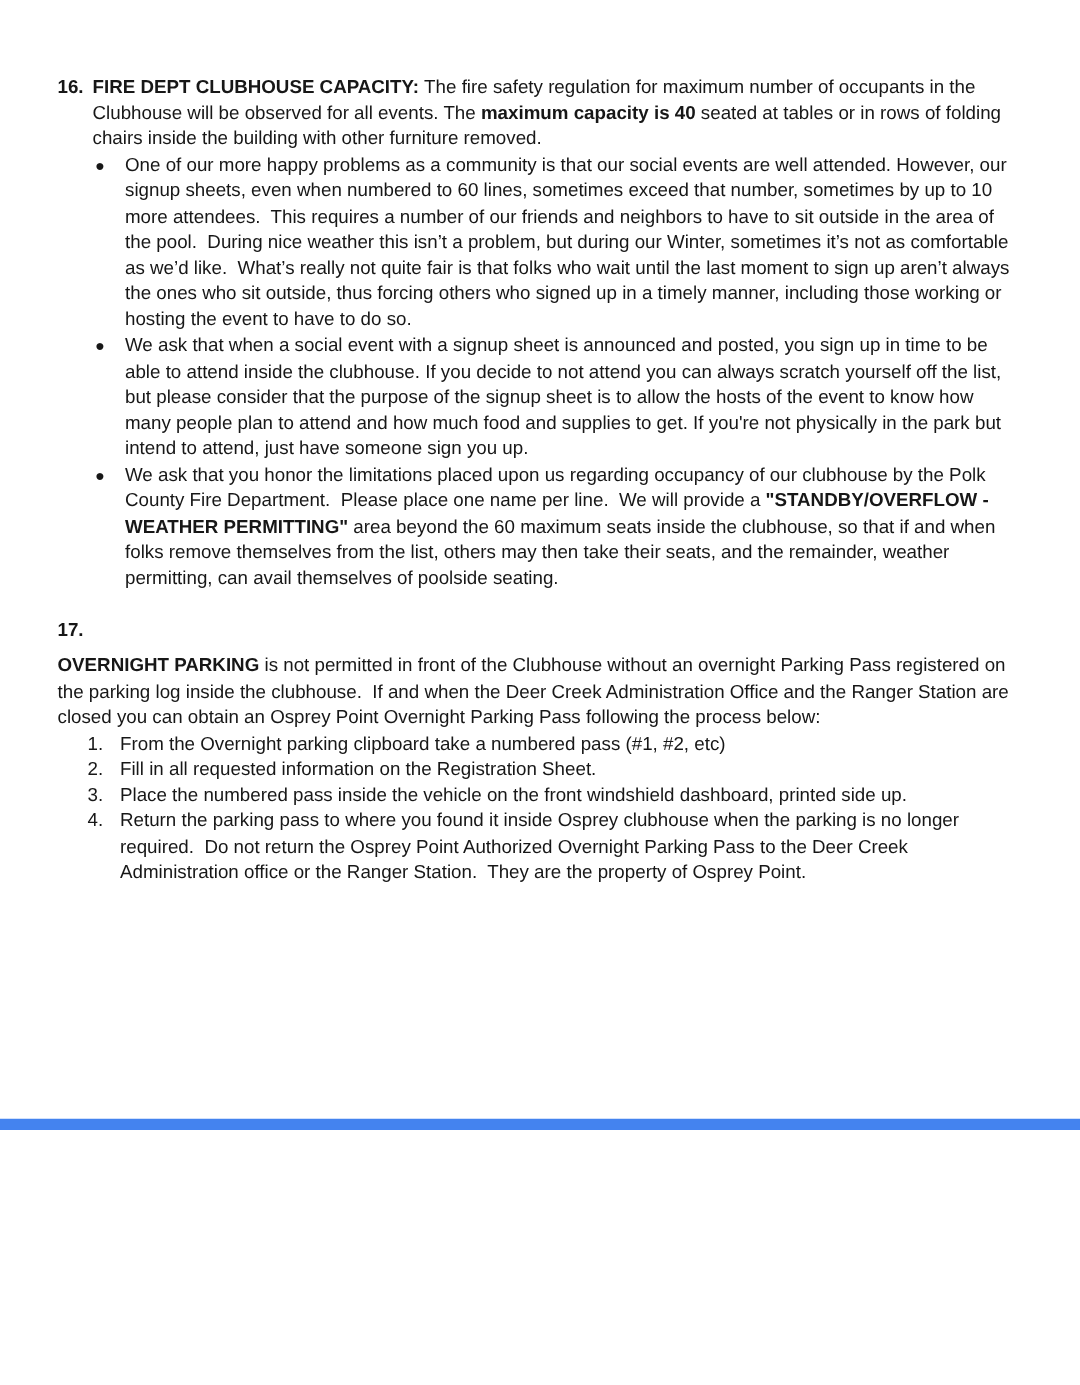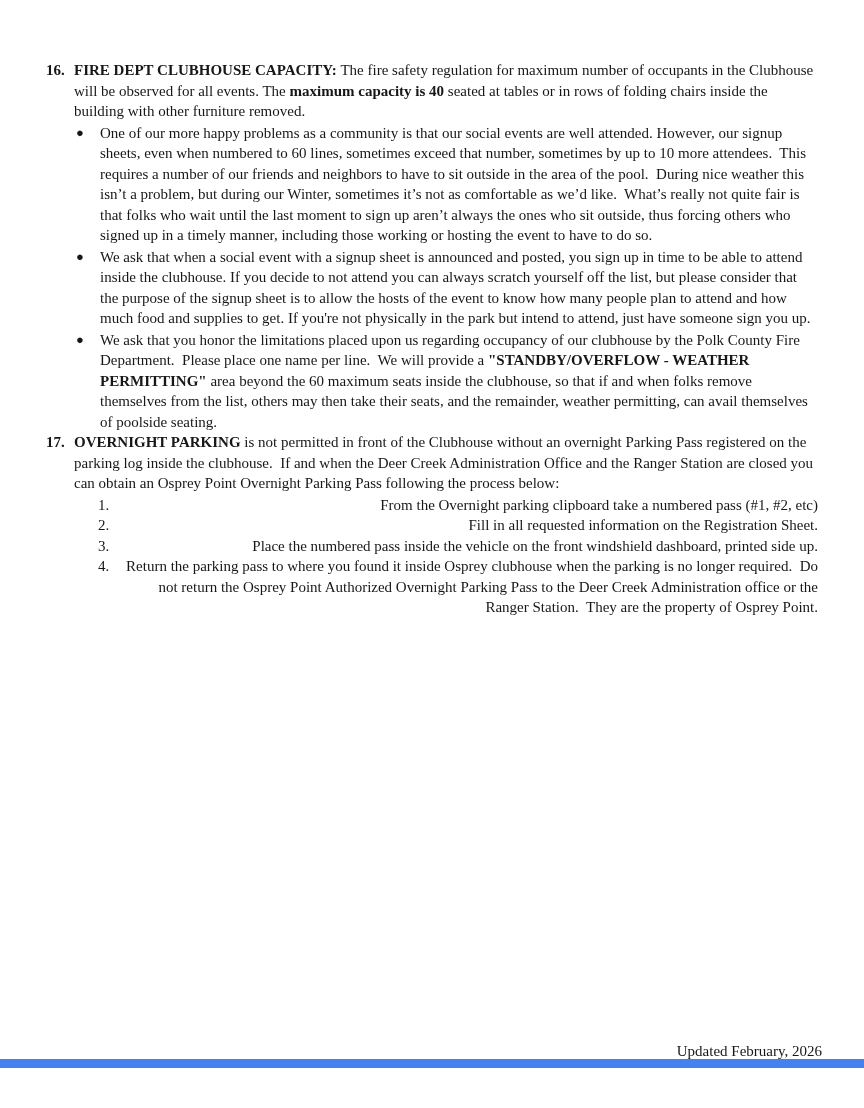--- a/index.html
+++ b/index.html
@@ -3,39 +3,41 @@
 <meta charset="utf-8">
 <style>
   html, body {
     margin: 0;
     padding: 0;
     background: #ffffff;
   }
   .page {
     position: relative;
     width: 864px;
-    height: 1068px;
+    height: 904px;
     background: #ffffff;
-    font-family: Liberation Serif, serif;
+    font-family: Liberation Sans, sans-serif;
     font-size: 15px;
     line-height: 20.5px;
     color: #171717;
     overflow: hidden;
   }
   .content {
     position: absolute;
     top: 60px;
     left: 46px;
     right: 46px;
   }
   .num-item {
     display: flex;
     align-items: flex-start;
   }
   .num-item + .num-item {
+    margin-top: 22px;
+    flex-direction: column;
   }
   .item-number {
     flex: 0 0 28px;
     font-weight: 700;
   }
   .item-body {
     flex: 1 1 auto;
     min-width: 0;
   }
   p.rich {
@@ -64,21 +66,21 @@
     padding: 0;
     list-style: none;
   }
   .step-item {
     display: flex;
     align-items: flex-start;
   }
   .step-number {
     flex: 0 0 26px;
   }
-  .step-text { flex: 1 1 auto; min-width: 0; text-align: right; }
+  .step-text { flex: 1 1 auto; min-width: 0; }
   .footer-page {
     position: absolute;
     top: 1020px;
     left: 0;
     width: 100%;
     text-align: center;
     white-space: pre-wrap;
   }
   .footer-updated {
     position: absolute;

